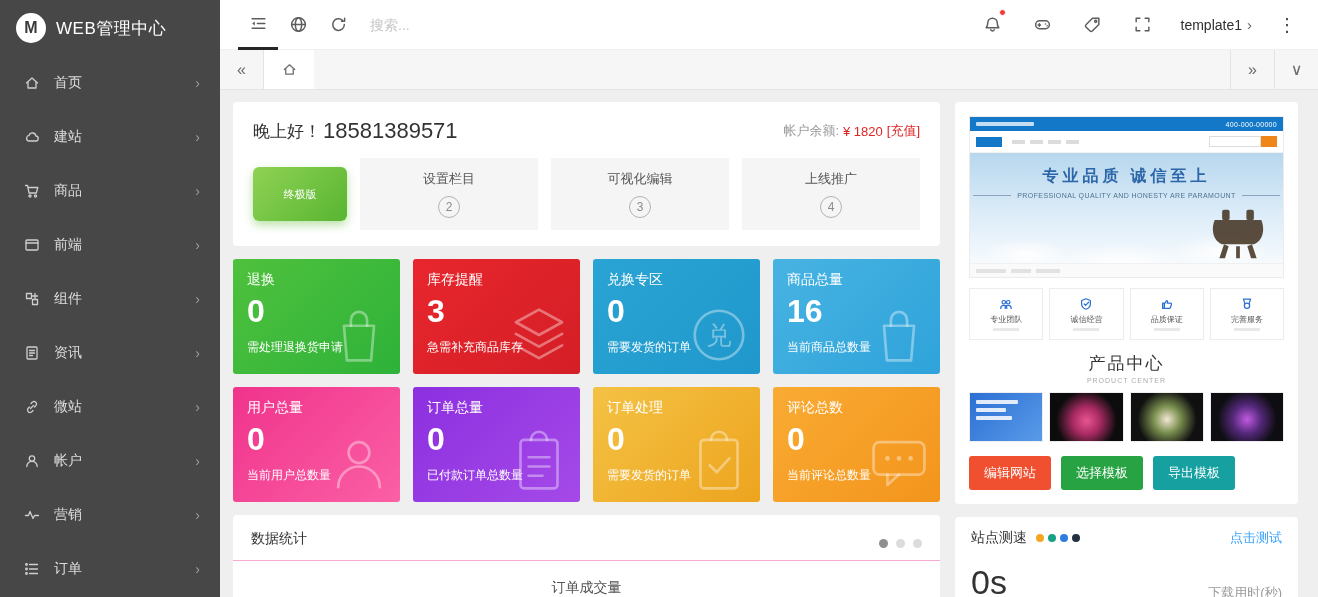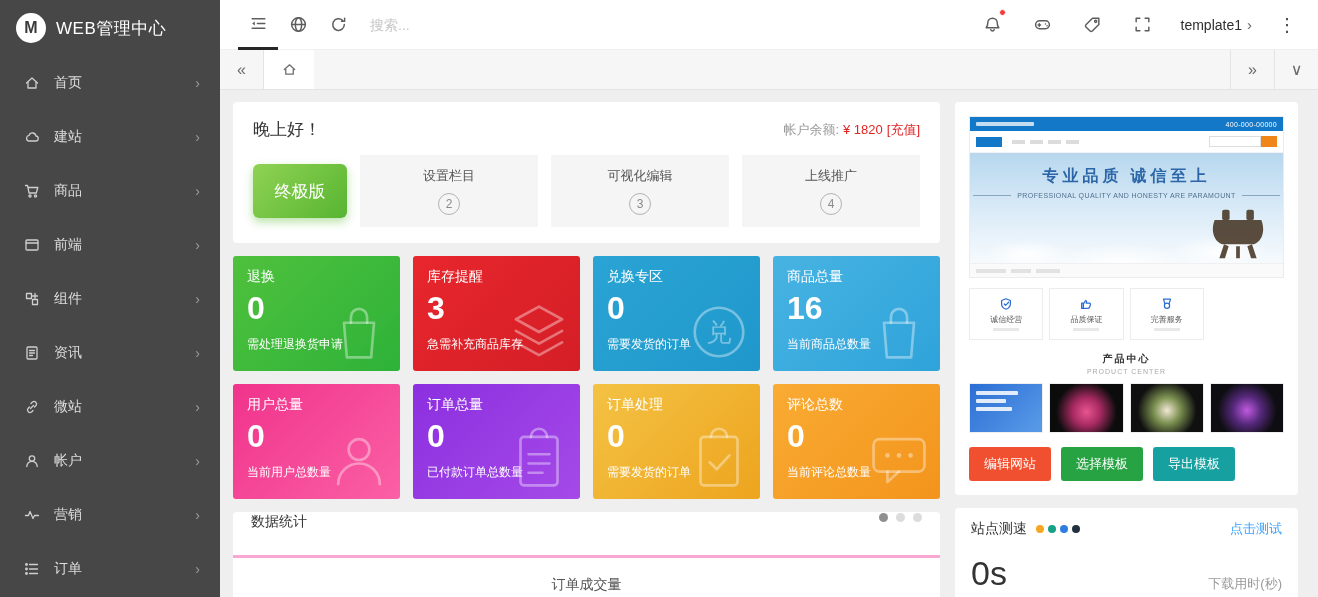--- a/index.html
+++ b/index.html
@@ -49,36 +49,36 @@
 
   
   .greeting-card { padding:16px 20px 16px; }
   .greet-row { display:flex; align-items:center; }
   .greet-hello { font-size:17px; color:#333; }
   .greet-phone { font-size:22px; color:#333; margin-left:2px; }
   .balance { margin-left:auto; font-size:13px; color:#9a9a9a; display:flex; align-items:center; gap:4px; }
   .red-text { color:#e02525;text-align:center; }
   .recharge { cursor:pointer; font-size:13px; }
   .steps-row { display:flex; gap:13px; margin-top:14px; }
-  .version-badge { align-self:center; height:54px; min-width:94px; padding:0 20px; border-radius:6px; border:none; color:#fff; font-size:17px; cursor:pointer; background:linear-gradient(135deg,#90d254,#57b531); box-shadow:0 4px 10px rgba(100,190,60,.45); font-family:inherit; }
+  .version-badge { align-self:center; height:54px; min-width:94px; padding:0 20px; border-radius:6px; border:none; color:#fff; font-size:11px; cursor:pointer; background:linear-gradient(135deg,#90d254,#57b531); box-shadow:0 4px 10px rgba(100,190,60,.45); font-family:inherit; }
   .step-box { flex:1; background:#f5f5f5; height:72px; display:flex; flex-direction:column; align-items:center; justify-content:center; gap:8px; cursor:pointer; }
   .step-label { font-size:13px; color:#555; }
   .step-num { width:22px; height:22px; border:1px solid #b3b3b3; border-radius:50%; color:#8a8a8a; font-size:12px; display:flex; align-items:center; justify-content:center; }
 
   
   .stat-grid { display:grid; grid-template-columns:repeat(4,1fr); gap:13px; margin-top:13px; }
   .stat-card { height:115px; border-radius:3px; color:#fff; padding:12px 14px; position:relative; overflow:hidden; cursor:pointer; }
   .sc-title { font-size:14px; }
   .sc-value { font-size:32px; font-weight:bold; margin-top:4px; line-height:1.15; }
   .sc-desc { font-size:12px; margin-top:9px; }
   .sc-icon { position:absolute; right:4px; bottom:2px; width:74px; height:74px; stroke:rgba(255,255,255,.38); fill:none; stroke-width:2.3; stroke-linecap:round; stroke-linejoin:round; }
 
   
   .stats-panel { margin-top:13px; flex:1; min-height:170px; }
-  .sp-header { height:46px; display:flex; align-items:flex-start; padding:1px 18px; border-bottom:3px solid #f9a8d4; }
+  .sp-header { height:46px; display:flex; align-items:flex-end; padding:12px 18px; border-bottom:1px solid #f9a8d4; }
   .sp-title { font-size:14px; color:#333; }
   .sp-dots { margin-left:auto; display:flex; gap:8px; }
   .sp-dot { width:9px; height:9px; border-radius:50%; background:#dcdcdc; cursor:pointer; }
   .sp-dot.active { background:#8f8f8f; }
   .sp-chart-title { text-align:center; font-size:14px; color:#555; padding-top:18px; }
 
   
   .template-card { padding:14px; }
   .preview { border:1px solid #ececec; }
   .pv-topbar { height:14px; background:#1478c8; display:flex; align-items:center; justify-content:space-between; padding:0 6px; }
@@ -103,21 +103,21 @@
       radial-gradient(70px 24px at 80% 55%, rgba(255,255,255,.9) 0%, rgba(255,255,255,0) 70%); }
   .pv-ding { position:absolute; right:12px; bottom:0; z-index:3; }
   .pv-strip { height:14px; background:#fafafa; border-top:1px solid #f0f0f0; display:flex; align-items:center; gap:5px; padding:0 6px; }
   .pv-strip .gbar { height:4px; background:#e2e2e2; }
   .pv-features { display:grid; grid-template-columns:repeat(4,1fr); gap:6px; margin-top:10px; }
   .pv-feature { border:1px solid #ececec; height:52px; display:flex; flex-direction:column; align-items:center; justify-content:center; gap:3px; cursor:default; }
   .pv-feature svg { width:14px; height:14px; stroke:#2b6fd4; fill:none; stroke-width:1.4; stroke-linecap:round; stroke-linejoin:round; }
   .pv-f-label { font-size:8px; color:#555; }
   .pv-f-sub { width:26px; height:3px; background:#e8e8e8; }
   .pv-center { text-align:center; margin-top:12px; }
-  .pv-center-title { font-size:10px; font-weight:bold; letter-spacing:2px; color:#333; }
+  .pv-center-title { font-size:17px; font-weight:normal; letter-spacing:2px; color:#333; }
   .pv-center-en { font-size:7px; color:#aaa; letter-spacing:1px; margin-top:2px; }
   .pv-thumbs { display:grid; grid-template-columns:repeat(4,1fr); gap:6px; margin-top:8px; }
   .pv-thumb { height:50px; border:1px solid #eee; position:relative; overflow:hidden; }
   .pv-thumb.t1 { background:linear-gradient(135deg,#2b6fd4,#5a9be8); padding:7px 6px; }
   .t1 .wbar { height:4px; background:rgba(255,255,255,.85); margin-bottom:4px; border-radius:1px; }
   .pv-thumb.t2 { background:radial-gradient(circle at 50% 58%, #e85590 0%, #a82a62 30%, #0c0c0c 66%); }
   .pv-thumb.t3 { background:radial-gradient(circle at 50% 55%, #f2e7d4 0%, #7a8f4f 30%, #101010 66%); }
   .pv-thumb.t4 { background:radial-gradient(circle at 50% 55%, #c05ae0 0%, #54287a 32%, #0e0e12 66%); }
   .tpl-buttons { display:flex; gap:10px; margin-top:14px; }
   .tpl-btn { border:none; color:#fff; font-size:13px; padding:8px 15px; border-radius:3px; cursor:pointer; font-family:inherit; }
@@ -301,20 +301,21 @@
       <div class="tab-arrow r">∨</div>
     </div>
 
     <div class="content">
 
       <div class="left-col">
 
         <div class="card greeting-card">
           <div class="greet-row">
             <span class="greet-hello">晚上好！</span>
+            <span class="greet-phone">18581389571</span>
             <span class="balance">
               <span>帐户余额:</span>
               <span class="red-text">¥ 1820</span>
               <span class="red-text recharge">[充值]</span>
             </span>
           </div>
           <div class="steps-row">
             <button class="version-badge">终极版</button>
             <div class="step-box">
               <span class="step-label">设置栏目</span>
@@ -464,20 +465,29 @@
             <div class="pv-strip">
               <span class="gbar" style="width:30px"></span>
                 <span class="gbar" style="width:20px"></span>
                 <span class="gbar" style="width:24px"></span>
             </div>
           </div>
 
           <div class="pv-features">
             <div class="pv-feature">
               <svg viewBox="0 0 16 16">
+                  <circle cx="5.5" cy="6" r="2"></circle>
+                  <circle cx="10.5" cy="6" r="2"></circle>
+                  <path d="M2 13a3.5 3.5 0 0 1 7 0M7 13a3.5 3.5 0 0 1 7 0"></path>
+                </svg>
+              <span class="pv-f-label">专业团队</span>
+              <span class="pv-f-sub"></span>
+            </div>
+            <div class="pv-feature">
+              <svg viewBox="0 0 16 16">
                   <path d="M8 2l5 2v4c0 3-2 5-5 6-3-1-5-3-5-6V4z"></path>
                   <path d="M6 8l1.5 1.5L11 6"></path>
                 </svg>
               <span class="pv-f-label">诚信经营</span>
               <span class="pv-f-sub"></span>
             </div>
             <div class="pv-feature">
               <svg viewBox="0 0 16 16">
                   <path d="M3 7h2v6H3z"></path>
                   <path d="M5 12V8l2.5-4c.8 0 1.3.6 1.1 1.4L8.2 7H12a1.2 1.2 0 0 1 1.1 1.6l-1.2 3.6A1.8 1.8 0 0 1 10.2 13H5z"></path>

